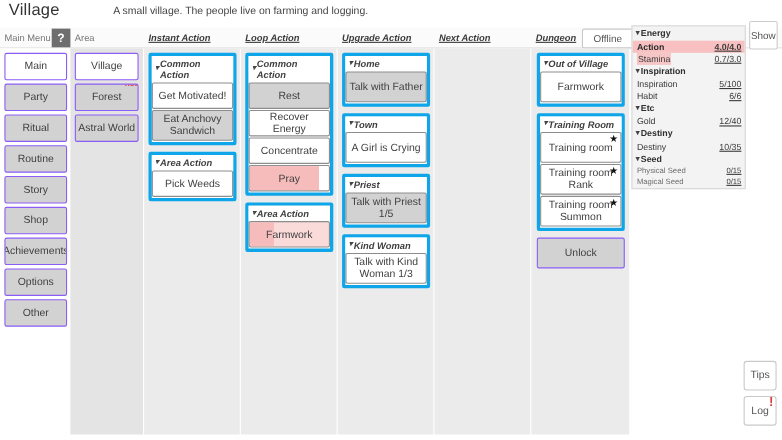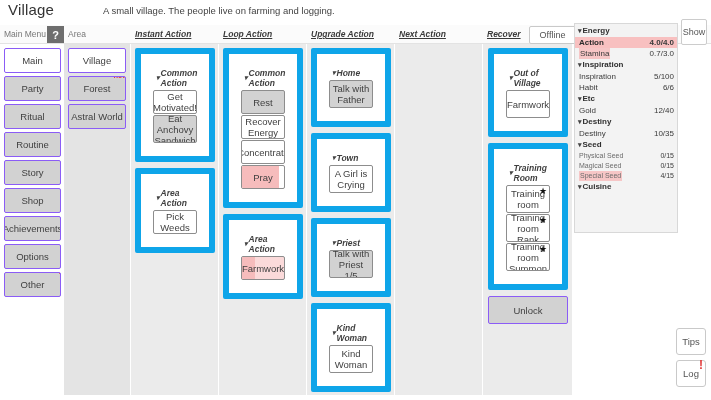--- a/index.html
+++ b/index.html
@@ -97,25 +97,25 @@
     z-index: 5; pointer-events: none;
   }
   .badge-excl {
     position: absolute; right: -2px; top: -8px;
     font-size: 12px; font-weight: bold; color: #e23b3b;
     z-index: 5; pointer-events: none;
   }
 
   
   .group {
-    border: 6px solid #0ea5e9;
+    border: 3px solid #0ea5e9;
     border-radius: 2px;
     background: #ffffff;
     margin-bottom: 6px;
-    padding: 12px;
+    padding: 0;
   }
   .group-head {
     font-size: 8.5px; font-style: italic; font-weight: bold;
     color: #3f3f3f; padding: 2px 2px 2px 3px;
     background: #ffffff;
     display: flex; align-items: center;
     cursor: pointer;
     line-height: 10px;
   }
   .chev { font-size: 7px; margin-right: 1px; color: #444; }
@@ -138,41 +138,41 @@
     position: absolute; right: 2px; top: 0px;
     font-size: 9px; color: #111; z-index: 3; line-height: 10px;
   }
 
   
   .colinner { position: absolute; top: 48px; width: 80px; left: 4px; }
 
   
   .stats {
     position: absolute; left: 574px; top: 23px;
-    width: 104px; height: 210px;
+    width: 104px; height: 149px;
     background: #f3f3f3;
     border: 1px solid #d8d8d8;
     font-size: 8px; color: #3a3a3a;
     padding: 1px 0 0 0;
     overflow: hidden;
   }
   .stat-cat {
     font-weight: bold; font-size: 8px; color: #2f2f2f;
     padding: 1px 2px 1px 3px; display: flex; align-items: center;
     cursor: pointer; line-height: 10px;
   }
   .stat-row {
     display: flex; justify-content: space-between;
     padding: 0px 3px 0px 4px; line-height: 11px;
     font-size: 8px;
   }
   .stat-row.small { font-size: 7px; color: #6b6b6b; line-height: 10px; }
   .stat-row.hl-full { background: #f8c0c0; font-weight: bold; color: #2b2b2b; }
   .stat-name.hl { background: #f6c6c6; padding: 0 1px; }
-  .stat-val { color: #3a3a3a; }
+  .stat-val { color: #3a3a3a; text-decoration: underline; }
 
   .show-btn {
     position: absolute; left: 681px; top: 19px;
     width: 26px; height: 26px;
     background: #fff; border: 1px solid #cccccc; border-radius: 2px;
     font-size: 9px; color: #555;
     display: flex; align-items: center; justify-content: center;
     cursor: pointer;
   }
 
@@ -197,21 +197,21 @@
     <div class="area-desc">A small village. The people live on farming and logging.</div>
   </div>
 
   <div class="colheaders">
     <div class="chd plain" style="left:4px">Main Menu</div>
     <div class="chd plain" style="left:68px">Area</div>
     <div class="chd link" style="left:135px">Instant Action</div>
     <div class="chd link" style="left:223px">Loop Action</div>
     <div class="chd link" style="left:311px">Upgrade Action</div>
     <div class="chd link" style="left:399px">Next Action</div>
-    <div class="chd link" style="left:487px">Recover</div>
+    <div class="chd link" style="left:487px">Dungeon</div>
   </div>
 
   <button class="help-btn">?</button>
   <div class="offline-btn">Offline</div>
 
   <div class="panel menu"></div>
   <div class="panel area"></div>
   <div class="panel instant"></div>
   <div class="panel loop"></div>
   <div class="panel upgrade"></div>

